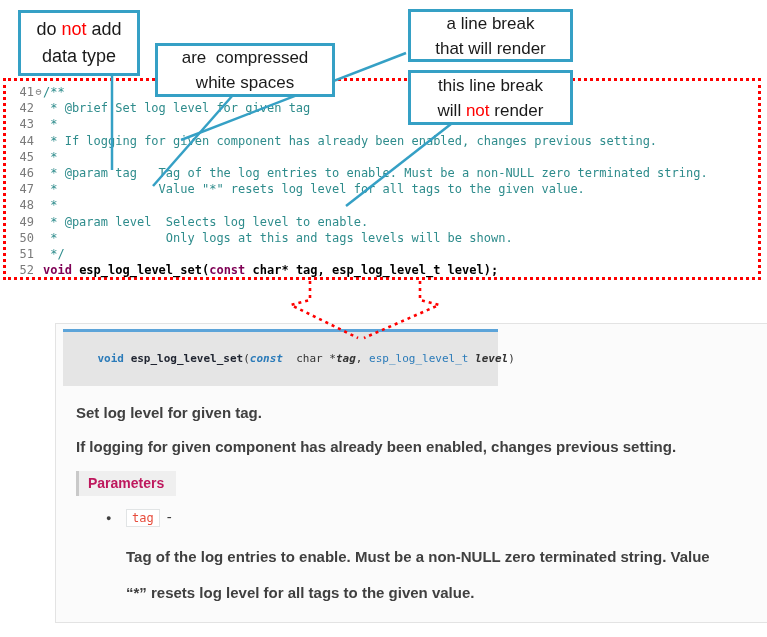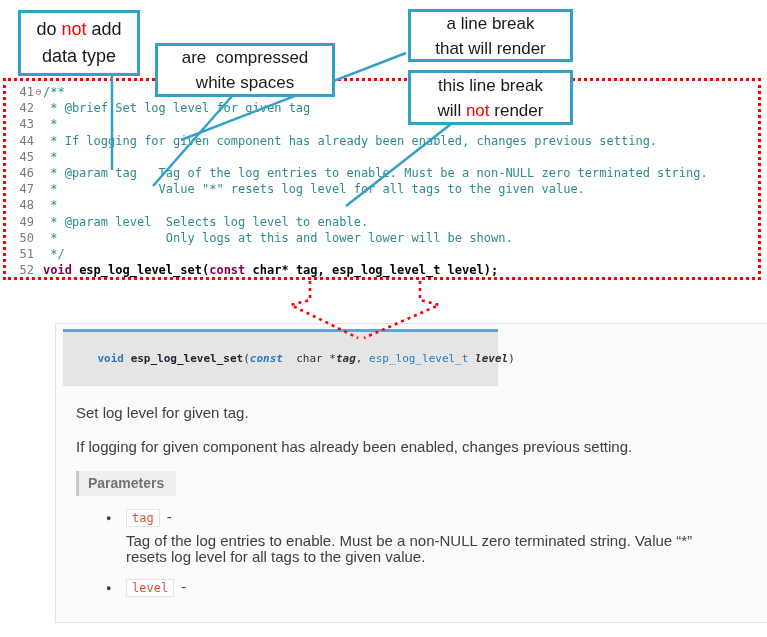--- a/index.html
+++ b/index.html
@@ -49,54 +49,54 @@
     border-top:3px solid #5ca4d9;background:#e5e5e5;
     padding:7px 8px 8px 8px;
     font-family:"DejaVu Sans Mono", monospace;font-size:11px;white-space:pre;
   }
   .sig-kw{color:#2b7bb9;font-weight:bold;}
   .sig-kwi{color:#2b7bb9;font-weight:bold;font-style:italic;}
   .sig-name{color:#1f2430;font-weight:bold;}
   .sig-plain{color:#333333;}
   .sig-type{color:#2b7bb9;}
   .sig-param{color:#333333;font-style:italic;font-weight:bold;}
-  .doc-p{margin:17px 20px 0 20px;line-height:19px;}
+  .doc-p{margin:17px 20px 0 20px;line-height:19px;font-weight:bold;}
   .doc-p2{margin-top:15px;}
   .params-label{
     margin:15px 0 0 20px;width:max-content;
     background:#efefef;border-left:3px solid #c9c9c9;
-    padding:4px 12px 5px 9px;font-weight:bold;font-size:14px;color:#737373;
+    padding:4px 12px 5px 9px;font-weight:bold;font-size:14px;color:#be185d;
   }
   .param-list{list-style:none;margin:12px 0 0 50px;padding:0;}
   .param-item{position:relative;padding-left:20px;}
   .param-item + .param-item{margin-top:13px;}
   .param-item::before{content:"●";position:absolute;left:0;top:5px;font-size:9px;color:#404040;}
   .param-badge{
     display:inline-block;font-family:"DejaVu Sans Mono", monospace;font-size:12px;
     color:#e74c3c;background:#ffffff;border:1px solid #e1e4e5;padding:1px 5px;
   }
   .param-dash{margin-left:7px;color:#404040;}
-  .param-desc{margin-top:6px;max-width:588px;line-height:16px;}
+  .param-desc{margin-top:12px;max-width:588px;line-height:36px;font-weight:bold;}
 </style>
 </head>
 <body>
 
 <div class="redbox"></div>
 
 <div class="code-area">
     <div class="code-line"><span class="ln">41</span><span class="fold">⊖</span><span class="src"><span class="seg-comment">/**</span></span></div>
     <div class="code-line"><span class="ln">42</span><span class="fold"></span><span class="src"><span class="seg-comment"> * @brief Set log level for given tag</span></span></div>
     <div class="code-line"><span class="ln">43</span><span class="fold"></span><span class="src"><span class="seg-comment"> *</span></span></div>
     <div class="code-line"><span class="ln">44</span><span class="fold"></span><span class="src"><span class="seg-comment"> * If logging for given component has already been enabled, changes previous setting.</span></span></div>
     <div class="code-line"><span class="ln">45</span><span class="fold"></span><span class="src"><span class="seg-comment"> *</span></span></div>
     <div class="code-line"><span class="ln">46</span><span class="fold"></span><span class="src"><span class="seg-comment"> * @param tag   Tag of the log entries to enable. Must be a non-NULL zero terminated string.</span></span></div>
     <div class="code-line"><span class="ln">47</span><span class="fold"></span><span class="src"><span class="seg-comment"> *              Value "*" resets log level for all tags to the given value.</span></span></div>
     <div class="code-line"><span class="ln">48</span><span class="fold"></span><span class="src"><span class="seg-comment"> *</span></span></div>
     <div class="code-line"><span class="ln">49</span><span class="fold"></span><span class="src"><span class="seg-comment"> * @param level  Selects log level to enable.</span></span></div>
-    <div class="code-line"><span class="ln">50</span><span class="fold"></span><span class="src"><span class="seg-comment"> *               Only logs at this and lower lower will be shown.</span></span></div>
+    <div class="code-line"><span class="ln">50</span><span class="fold"></span><span class="src"><span class="seg-comment"> *               Only logs at this and tags levels will be shown.</span></span></div>
     <div class="code-line"><span class="ln">51</span><span class="fold"></span><span class="src"><span class="seg-comment"> */</span></span></div>
     <div class="code-line"><span class="ln">52</span><span class="fold"></span><span class="src"><span class="seg-keyword">void</span><span class="seg-code"> esp_log_level_set(</span><span class="seg-keyword">const</span><span class="seg-code"> char* tag, esp_log_level_t level);</span></span></div>
   </div>
 
 <svg class="overlay" viewBox="0 0 767 637">
   <g stroke="#35a0c5" stroke-width="2.5" fill="none">
     <line x1="112" y1="74" x2="112" y2="170"></line>
     <line x1="233" y1="95" x2="153" y2="186"></line>
     <line x1="406" y1="53" x2="181" y2="140"></line>
     <line x1="451" y1="124" x2="346" y2="206"></line>

